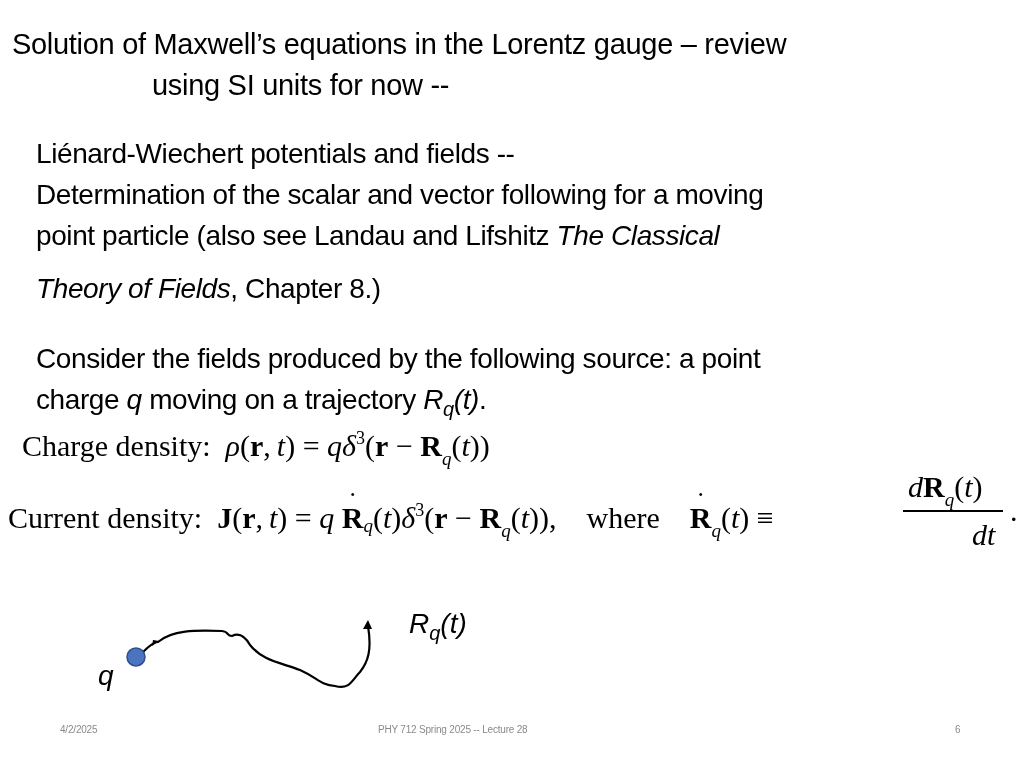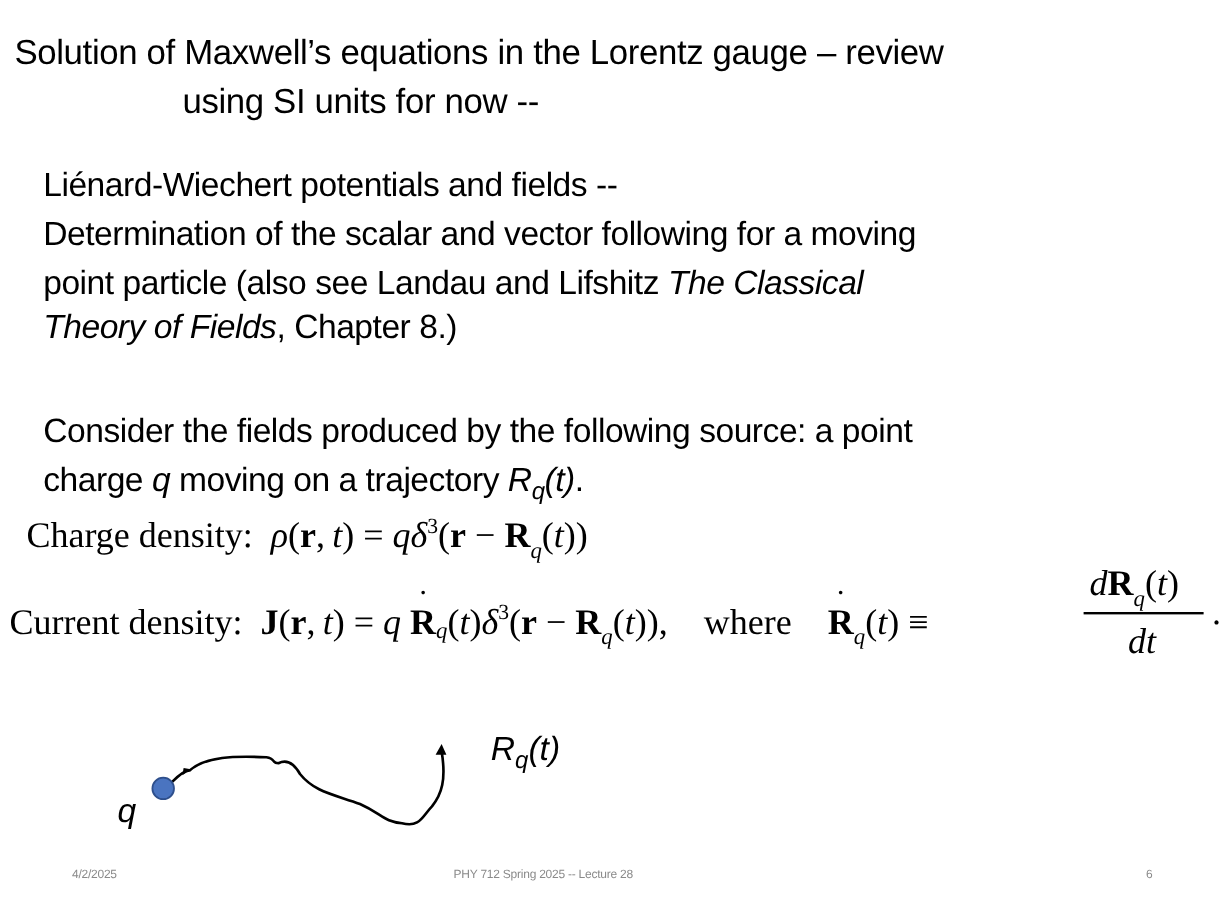--- a/index.html
+++ b/index.html
@@ -29,42 +29,42 @@
 <div>
 
   <div class="title-line1">Solution of Maxwell’s equations in the Lorentz gauge – review</div>
   <div class="title-line2">using SI units for now --</div>
 
   <div class="body-text" style="top:101px">Liénard-Wiechert potentials and fields --</div>
   <div class="body-text" style="top:142px">Determination of the scalar and vector following for a moving</div>
   <div class="body-text" style="top:183px">
     <span>point  particle  (also see Landau and Lifshitz </span><span class="bi">The Classical</span>
   </div>
-  <div class="body-text" style="top:220px">
+  <div class="body-text" style="top:236px">
     <span class="bi">Theory of Fields</span><span>, Chapter 8.)</span>
   </div>
 
   <div class="body-text" style="top:306px">Consider the fields produced by the following source: a point</div>
   <div class="body-text" style="top:347px">
     <span>charge </span><span class="it">q</span><span> moving on a trajectory </span><span class="it">R</span><span class="it sub">q</span><span class="it">(t)</span><span>.</span>
   </div>
 
   <div class="math" style="left:22px; top:420px;">
     <span>Charge density:</span>&nbsp;&nbsp;<span class="i">ρ</span>(<span class="b">r</span>, <span class="i">t</span>) = <span class="i">qδ</span><span class="msup">3</span>(<span class="b">r</span> − <span class="b">R</span><span class="msub">q</span>(<span class="i">t</span>))
   </div>
 
   <div class="math" style="left:8px; top:492px;">
     <span>Current density:</span>&nbsp;&nbsp;<span class="b">J</span>(<span class="b">r</span>, <span class="i">t</span>) = <span class="i">q</span>&nbsp;<span class="b dot">R</span><span class="msub" style="vertical-align:-4px">q</span>(<span class="i">t</span>)<span class="i">δ</span><span class="msup">3</span>(<span class="b">r</span> − <span class="b">R</span><span class="msub">q</span>(<span class="i">t</span>)),&nbsp;&nbsp;&nbsp;&nbsp;<span>where</span>&nbsp;&nbsp;&nbsp;&nbsp;<span class="b dot">R</span><span class="msub">q</span>(<span class="i">t</span>) ≡
   </div>
 
   <div class="frac" style="left:908px; top:470px;">
     <span style="font-style:italic">d</span><span style="font-weight:bold">R</span><span style="font-size:19px;font-style:italic;vertical-align:-9px">q</span>(<span style="font-style:italic">t</span>)
   </div>
   <div class="frac-line"></div>
-  <div class="frac" style="left:940px; top:518px;"><span style="font-style:italic">dt</span></div>
+  <div class="frac" style="left:972px; top:518px;"><span style="font-style:italic">dt</span></div>
   <div class="frac" style="left:1010px; top:494px;">.</div>
 
   <svg class="diagram" width="480" height="110" viewBox="0 600 480 110">
     <path d="M 143 652 C 150 645, 155 642, 158 642 C 172 630, 195 630, 222 631 C 230 632, 226 636, 232 636 C 240 632, 246 638, 250 645 C 262 660, 278 662, 300 670 C 318 678, 320 685, 335 686 C 350 690, 352 680, 360 672 C 368 662, 372 650, 368 626" fill="none" stroke="#000" stroke-width="2.2" stroke-linecap="round"></path>
     <path d="M 363 629 L 368 620 L 372 629 Z" fill="#000"></path>
     <path d="M 152 646 L 159 641 L 153 640 Z" fill="#000"></path>
     <circle cx="136" cy="657" r="9" fill="#4a74c0" stroke="#2e4f8c" stroke-width="1.5"></circle>
   </svg>
 
   <div class="label-it" style="left:98px; top:660px;">q</div>

